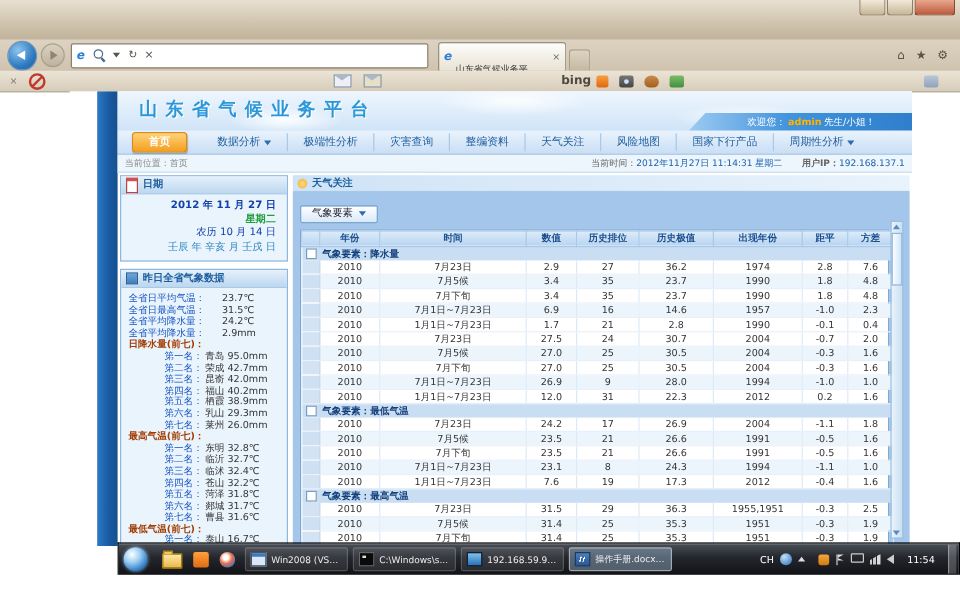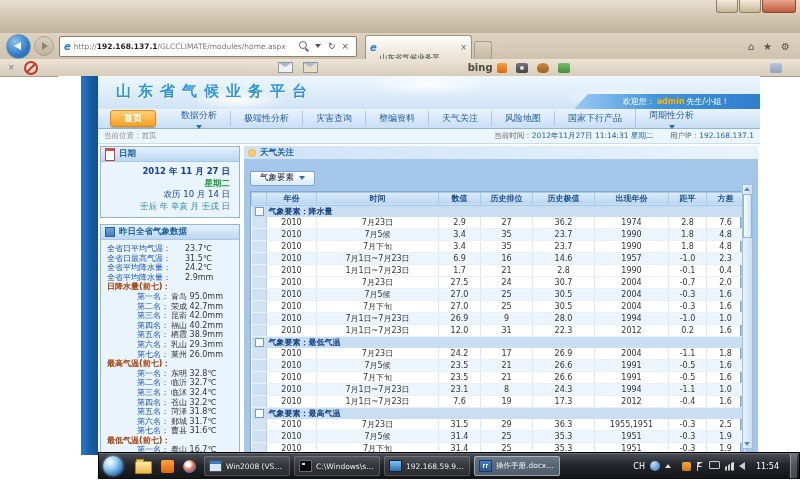--- a/index.html
+++ b/index.html
@@ -71,29 +71,29 @@
     color:#2b97d8;text-shadow:1px 1px 0 #fff;}
   .welcome{position:absolute;right:0;bottom:0;height:15px;min-width:168px;padding-left:18px;
     background:linear-gradient(90deg,#9ccaf2,#4193dc 45%,#2f7fcc);
     clip-path:polygon(14px 0,100% 0,100% 100%,0 100%);
     display:flex;align-items:center;justify-content:center;font-size:8px;color:#fff;}
   .wuser{color:#ffb400;margin:0 2px;}
   .main-nav{height:19px;flex:none;background:linear-gradient(#eaf3fc,#c9def5);border-bottom:1px solid #8fb7de;
     display:flex;align-items:center;padding-left:12px;}
   .nav-home{background:linear-gradient(#ffd27a,#f59f1e);border:1px solid #df8a0d;border-radius:3px;color:#fff;
     font-weight:bold;font-size:9px;padding:1px 13px;margin-right:12px;box-shadow:0 1px 1px rgba(0,0,0,.25);}
-  .nav-item{font-size:9px;color:#1d5d9f;padding:1px 13px;display:flex;align-items:center;gap:3px;flex-direction:column;}
+  .nav-item{font-size:9px;color:#1d5d9f;padding:1px 13px;display:flex;align-items:center;gap:3px;}
   .nav-item + .nav-item{border-left:1px solid #a9c9e8;}
   .nav-item .caret{border-top-color:#2a6db3;}
   .crumb-row{height:14px;flex:none;background:#edf5fd;border-bottom:1px solid #cadded;display:flex;align-items:center;
     font-size:7.5px;padding:0 6px;white-space:nowrap;}
   .crumb{color:#8a8a8a;}
   .status{margin-left:auto;}
   .slabel{color:#666;}
-  .slabel.ip{margin-left:14px;}
+  .slabel.ip{margin-left:14px;font-weight:bold;}
   .sval{color:#1a61b0;}
   .content{flex:1;display:flex;padding:2px 2px 0 2px;gap:4px;min-height:0;}
   
   .sidebar{width:140px;flex:none;display:flex;flex-direction:column;gap:6px;}
   .panel{border:1px solid #8fb6dc;background:#eaf4fd;}
   .panel.grow{flex:1;overflow:hidden;}
   .panel-hd{height:14px;background:linear-gradient(#e6f1fb,#bcd7f0);border-bottom:1px solid #a7c8e6;
     display:flex;align-items:center;gap:4px;padding:0 4px;font-size:8.5px;font-weight:bold;color:#1b5e9e;}
   .cal-ico{width:8px;height:9px;background:#fff;border:1px solid #c24040;border-top:3px solid #d45050;flex:none;}
   .grid-ico{width:8px;height:8px;background:linear-gradient(#6aa7dd,#3f7fbd);border:1px solid #2c6093;flex:none;}
@@ -191,21 +191,20 @@
       <span class="capbtn"></span>
       <span class="capbtn close"></span>
     </div>
   </div>
 
   <div class="navrow">
     <div class="backbtn"></div>
     <div class="fwdbtn"></div>
     <div class="addressbar">
       <span class="favicon">e</span>
-      <span class="url"><span>http://</span><b>192.168.137.1</b><span>/GLCCLIMATE/modules/home.aspx</span></span>
       <span class="mag"></span>
       <span class="caret dark"></span>
       <span class="abtn">↻</span>
       <span class="abtn">×</span>
     </div>
     <div class="tab">
       <span class="favicon">e</span>
       <span class="tabtitle">山东省气候业务平...</span>
       <span class="tabclose">×</span>
     </div>

